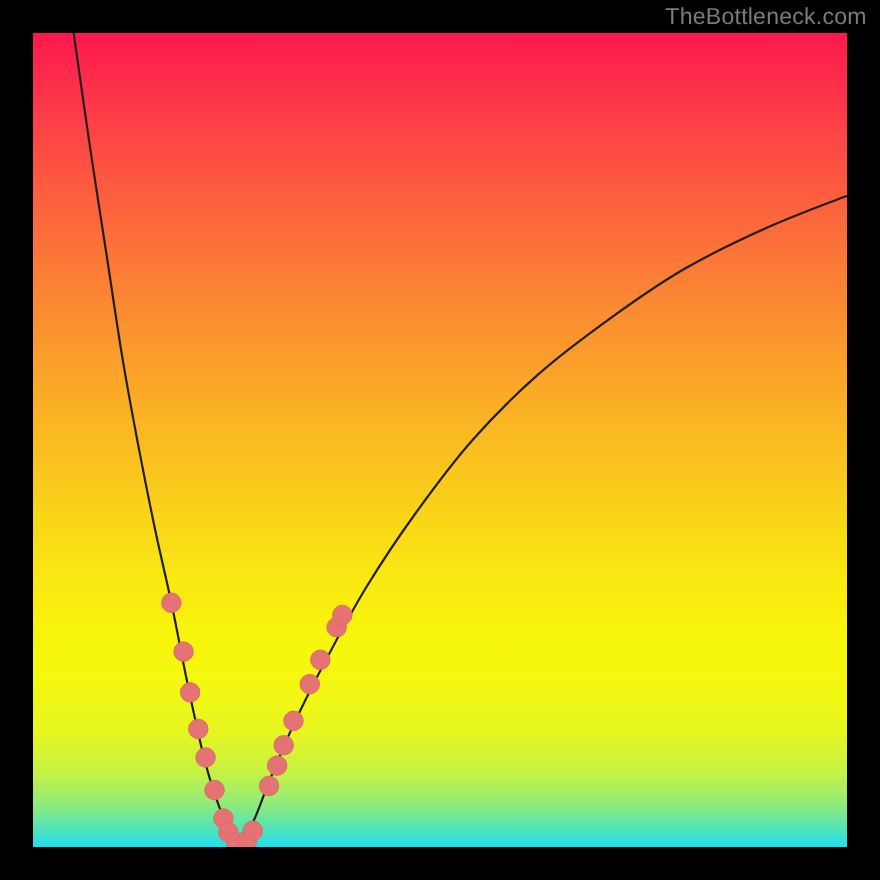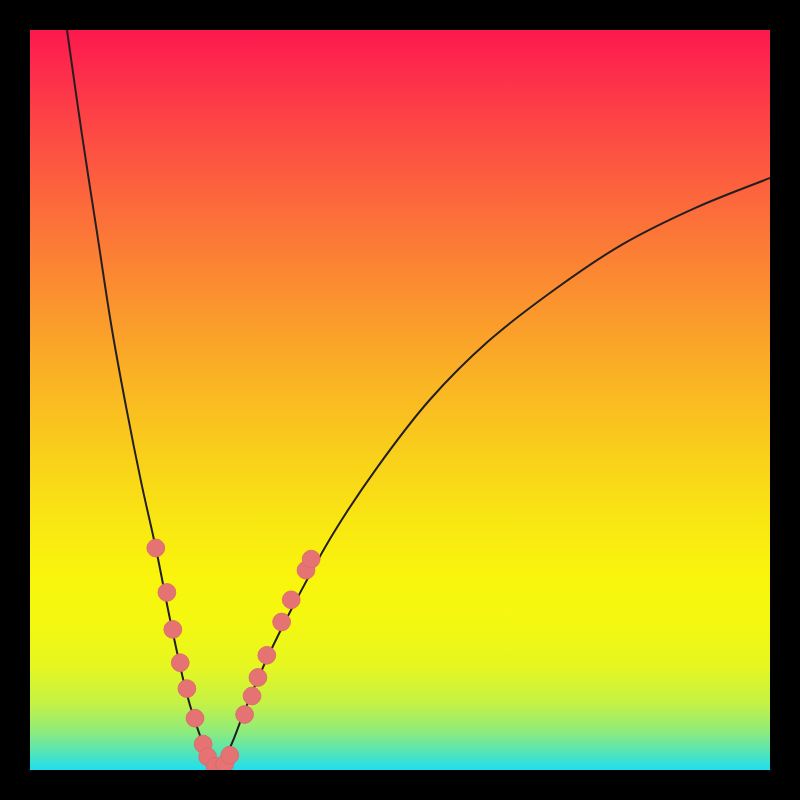--- a/index.html
+++ b/index.html
@@ -83,13 +83,14 @@
         <circle cx="29.000" cy="92.500" r="1.2" fill="#e57373" stroke="#d96a6a" stroke-width="0.12"></circle>
         <circle cx="30.000" cy="90.000" r="1.2" fill="#e57373" stroke="#d96a6a" stroke-width="0.12"></circle>
         <circle cx="30.800" cy="87.500" r="1.2" fill="#e57373" stroke="#d96a6a" stroke-width="0.12"></circle>
         <circle cx="32.000" cy="84.500" r="1.2" fill="#e57373" stroke="#d96a6a" stroke-width="0.12"></circle>
         <circle cx="34.000" cy="80.000" r="1.2" fill="#e57373" stroke="#d96a6a" stroke-width="0.12"></circle>
         <circle cx="35.300" cy="77.000" r="1.2" fill="#e57373" stroke="#d96a6a" stroke-width="0.12"></circle>
         <circle cx="37.300" cy="73.000" r="1.2" fill="#e57373" stroke="#d96a6a" stroke-width="0.12"></circle>
         <circle cx="38.000" cy="71.500" r="1.2" fill="#e57373" stroke="#d96a6a" stroke-width="0.12"></circle>
       </svg>
   </div>
+  <div class="watermark">TheBottleneck.com</div>
 </div>
 
 </body></html>

